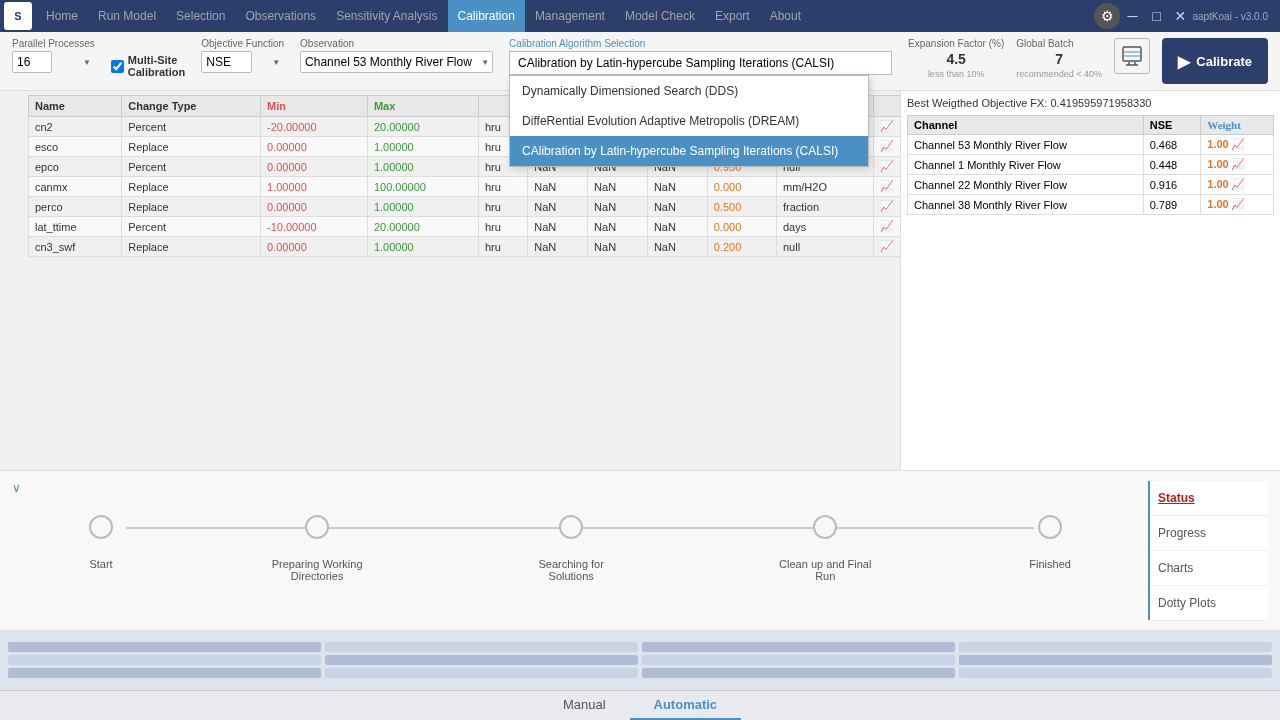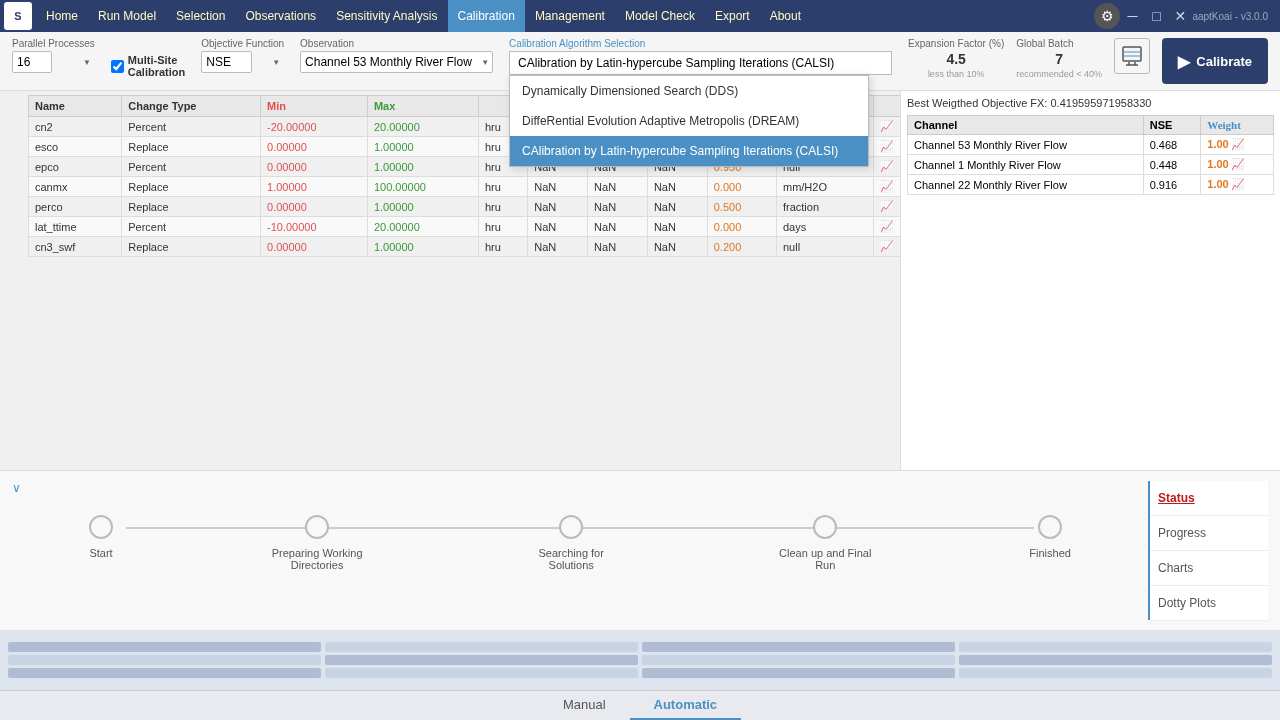--- a/index.html
+++ b/index.html
@@ -6,21 +6,21 @@
     body { font-family: 'Segoe UI', Arial, sans-serif; font-size: 12px; background: #f0f0f0; width: 1280px; height: 720px; overflow: hidden; }
 
     
     .top-nav {
       display: flex; align-items: center; background: #2c3e6b; height: 32px; padding: 0 4px;
     }
     .nav-logo {
       width: 28px; height: 28px; background: #fff; border-radius: 3px; display: flex; align-items: center; justify-content: center; margin-right: 4px; font-weight: bold; font-size: 11px; color: #2c3e6b; flex-shrink: 0;
     }
     .nav-item {
-      color: #fef9c3; padding: 0 10px; height: 32px; display: flex; align-items: center; cursor: pointer; font-size: 12px; white-space: nowrap;
+      color: #a3a3a3; padding: 0 10px; height: 32px; display: flex; align-items: center; cursor: pointer; font-size: 12px; white-space: nowrap;
     }
     .nav-item.active { background: #4a90c4; color: #fff; }
     .nav-spacer { flex: 1; }
     .nav-control-btn { color: #d0d8e8; width: 24px; height: 24px; display: flex; align-items: center; justify-content: center; cursor: pointer; font-size: 14px; }
     .nav-version { color: #9ab; font-size: 10px; margin-right: 8px; }
     .nav-gear { width: 26px; height: 26px; background: #555; border-radius: 50%; display: flex; align-items: center; justify-content: center; color: #fff; font-size: 14px; cursor: pointer; }
 
     
     .main-content { display: flex; flex-direction: column; height: calc(720px - 32px); }
 
@@ -91,21 +91,21 @@
     .progress-main { flex: 1; }
     .collapse-btn { color: #4a90c4; cursor: pointer; margin-bottom: 8px; display: block; }
 
     
     .progress-steps {
       display: flex; align-items: center; justify-content: space-around; margin-top: 20px; position: relative;
     }
     .progress-line {
       position: absolute; top: 12px; left: 10%; right: 10%; height: 2px; background: #ccc; z-index: 0;
     }
-    .step-item { display: flex; flex-direction: column; align-items: center; gap: 8px; z-index: 1; }
+    .step-item { display: flex; flex-direction: column; align-items: center; gap: 19px; z-index: 1; }
     .step-circle {
       width: 24px; height: 24px; border-radius: 50%; border: 2px solid #bbb; background: #f8f8f8; display: flex; align-items: center; justify-content: center;
     }
     .step-label { font-size: 11px; color: #555; text-align: center; max-width: 100px; }
 
     
     .right-sidebar {
       width: 120px; border-left: 2px solid #4a90c4; background: #fff; display: flex; flex-direction: column;
     }
     .sidebar-item {
@@ -370,20 +370,25 @@
             <tr>
     <td>Channel 1 Monthly River Flow</td>
     <td>0.448</td>
     <td style="color:#e07820; font-weight:bold;">1.00 <span style="color:#4a90c4; cursor:pointer;">📈</span></td>
   </tr>
             <tr>
     <td>Channel 22 Monthly River Flow</td>
     <td>0.916</td>
     <td style="color:#e07820; font-weight:bold;">1.00 <span style="color:#4a90c4; cursor:pointer;">📈</span></td>
   </tr>
+            <tr>
+    <td>Channel 38 Monthly River Flow</td>
+    <td>0.789</td>
+    <td style="color:#e07820; font-weight:bold;">1.00 <span style="color:#4a90c4; cursor:pointer;">📈</span></td>
+  </tr>
           </tbody>
       </table>
     </div>
   </div>
 
   <div class="progress-section">
     <div class="progress-main">
       <span class="collapse-btn">∨</span>
       <div class="progress-steps">
         <div class="progress-line"></div>

